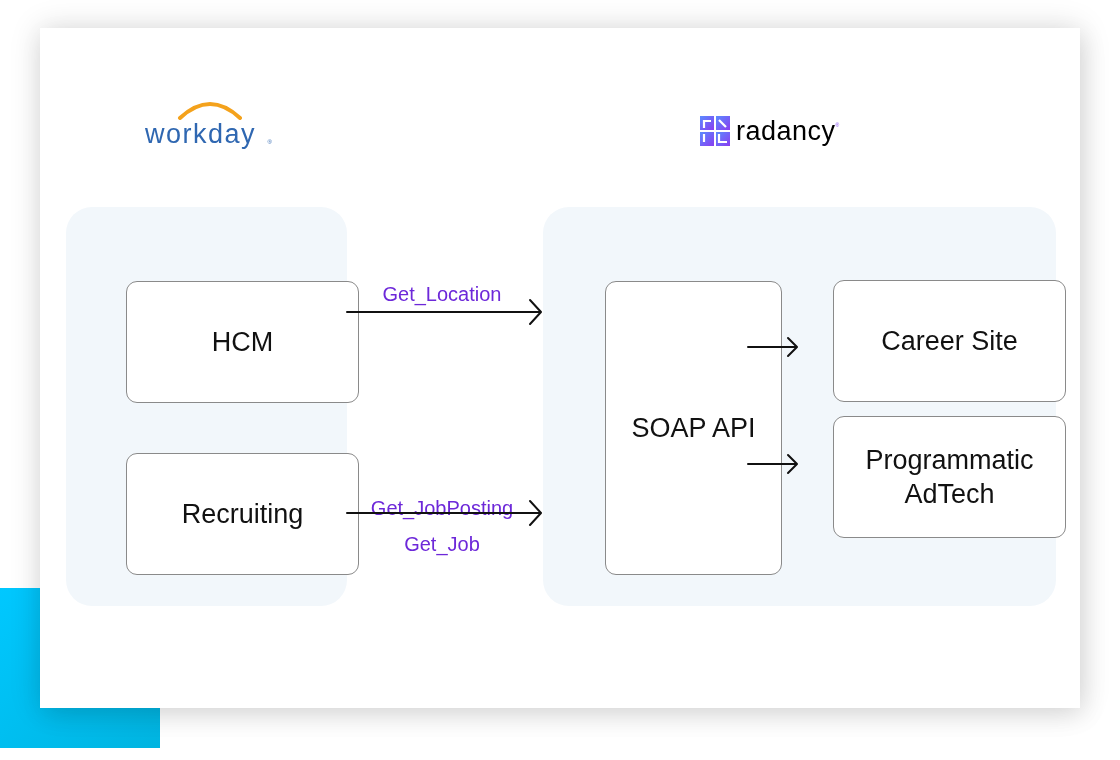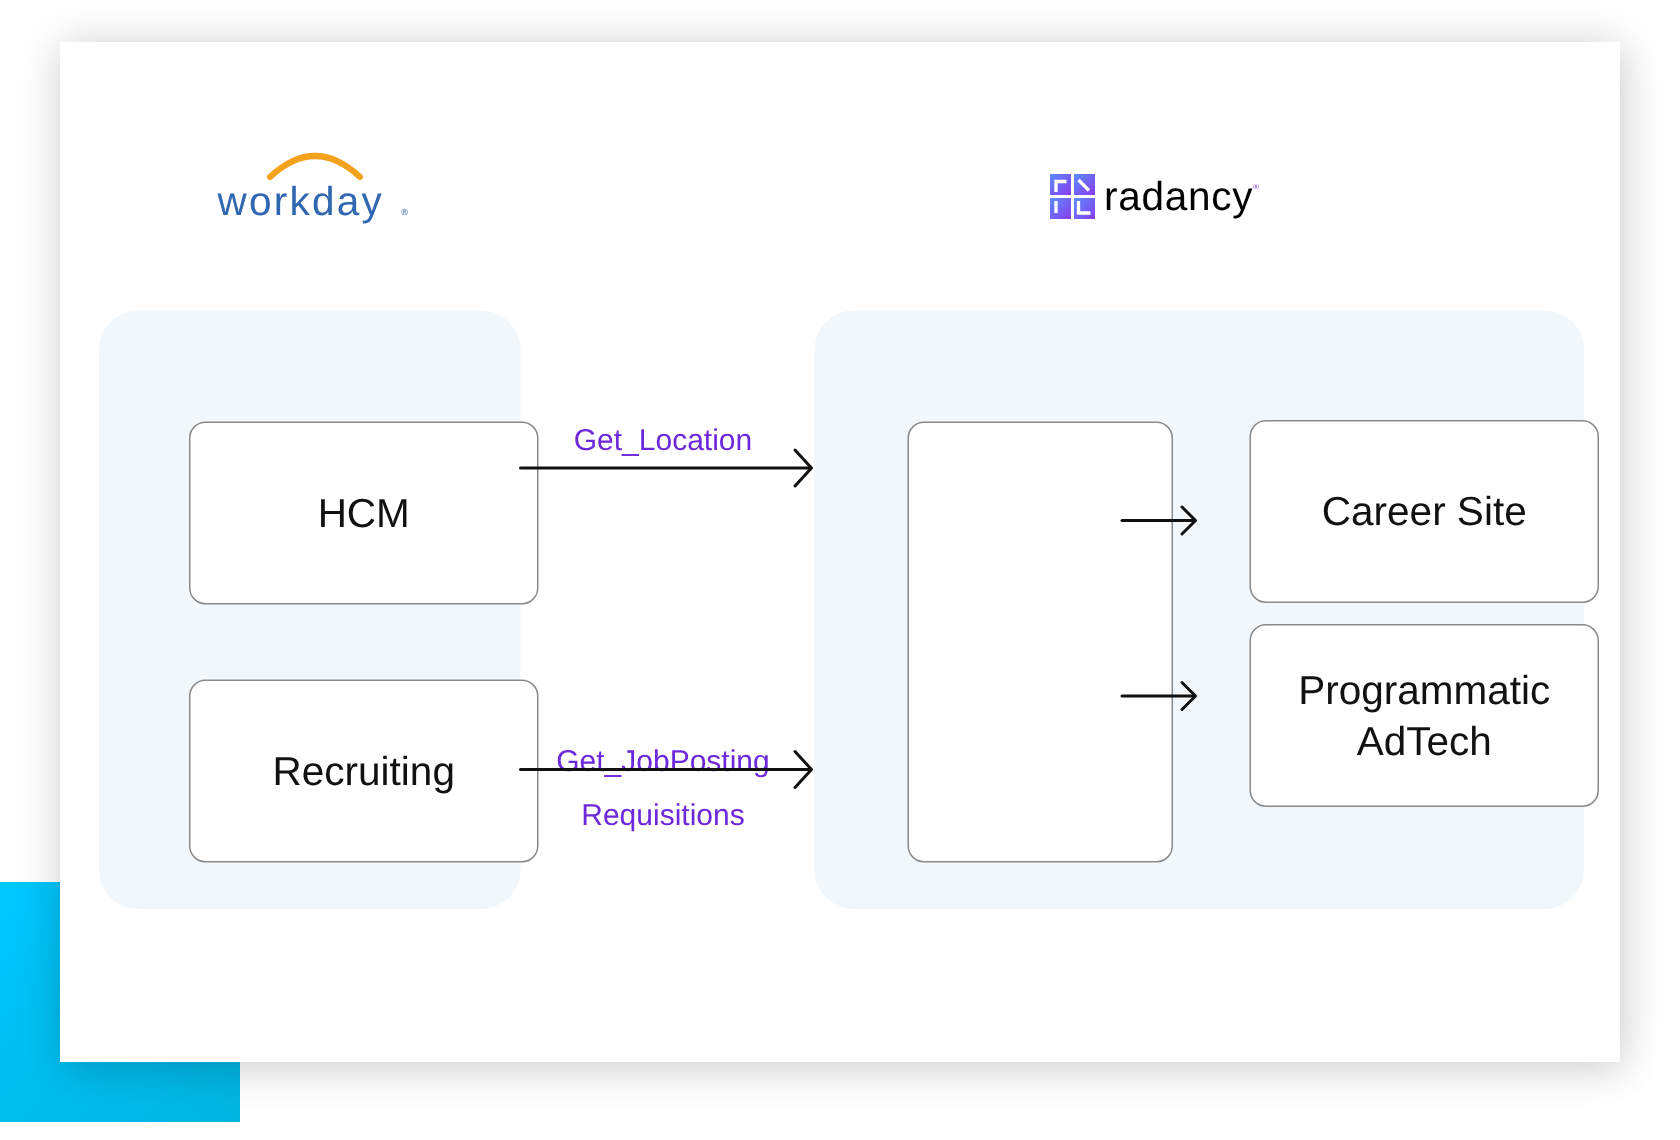--- a/index.html
+++ b/index.html
@@ -99,36 +99,37 @@
 <div class="group group-radancy"></div>
 
 <div class="box box-hcm">
   <span>HCM</span>
 </div>
 <div class="box box-recruiting">
   <span>Recruiting</span>
 </div>
 <div class="box box-soap">
   <div>
+    <div>SOAP API</div>
   </div>
 </div>
 <div class="box box-career">
   <span>Career Site</span>
 </div>
 <div class="box box-adtech">
   <div>
     <div>Programmatic</div>
     <div>AdTech</div>
   </div>
 </div>
 
 <div class="label lbl-location">Get_Location</div>
 <div class="label lbl-jobposting">Get_JobPosting</div>
 <div class="label lbl-requisitions">
-  <div>Requisitions</div>
+  <div>Get_Job</div>
 </div>
 
 <svg class="arrows">
   <g stroke="#111" stroke-width="2" fill="none" stroke-linecap="round" stroke-linejoin="round">
     <g>
       <line x1="347" y1="312" x2="540" y2="312"></line>
       <polyline points="530,300 541,312 530,324"></polyline>
     </g>
     <g>
       <line x1="347" y1="513" x2="540" y2="513"></line>

